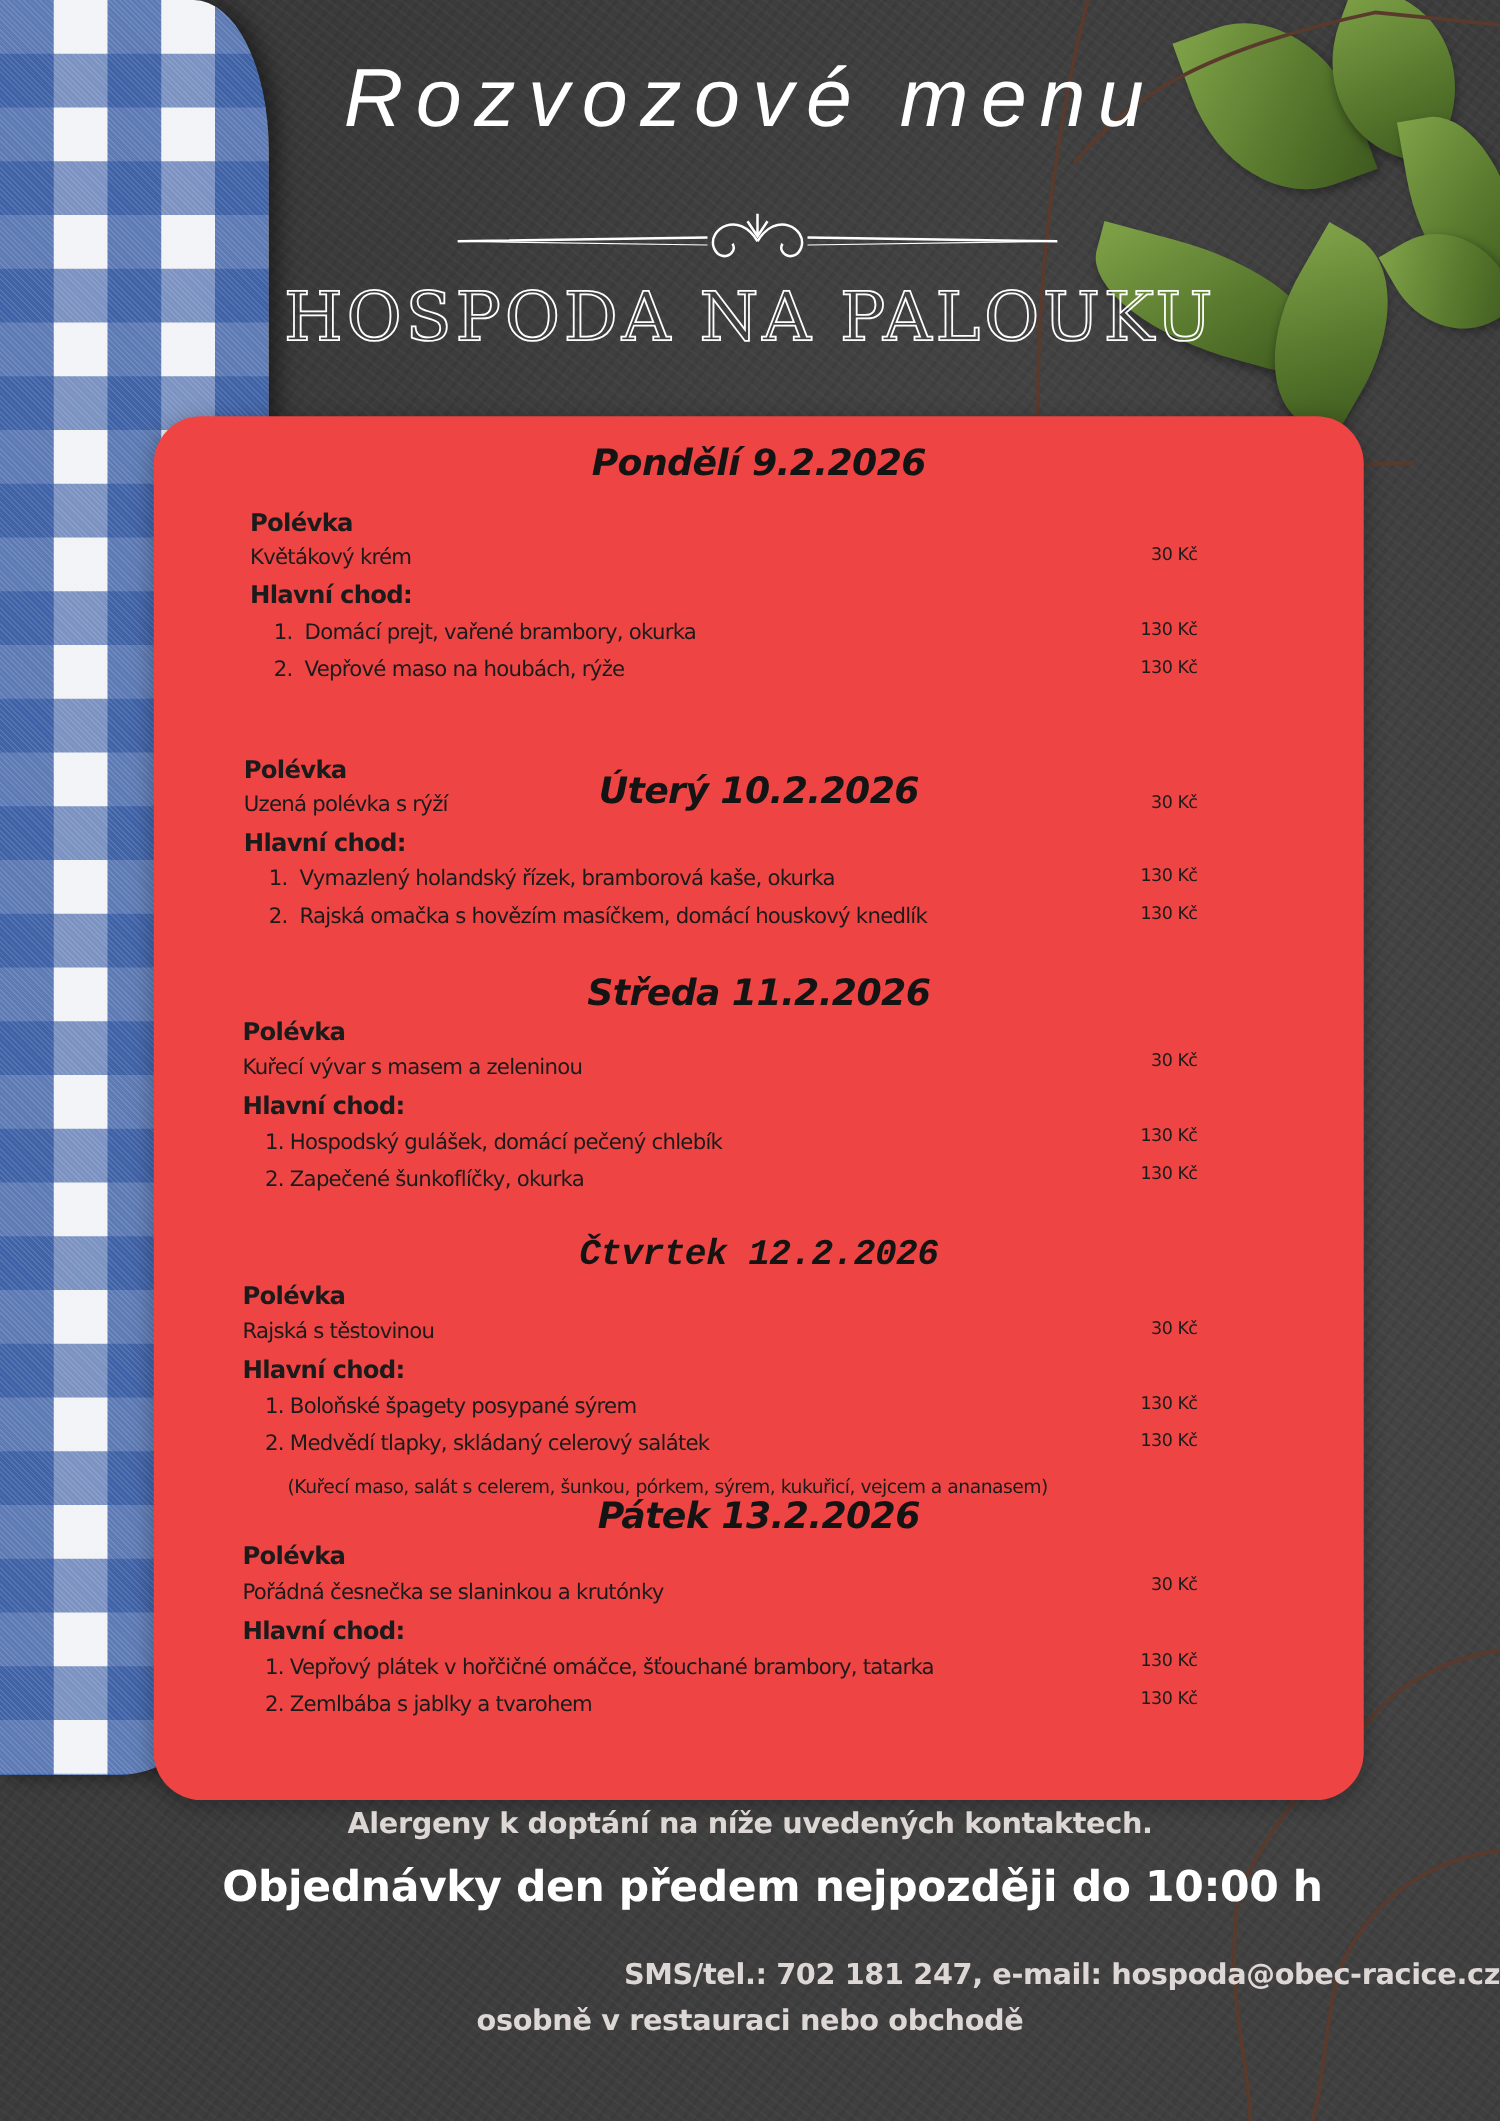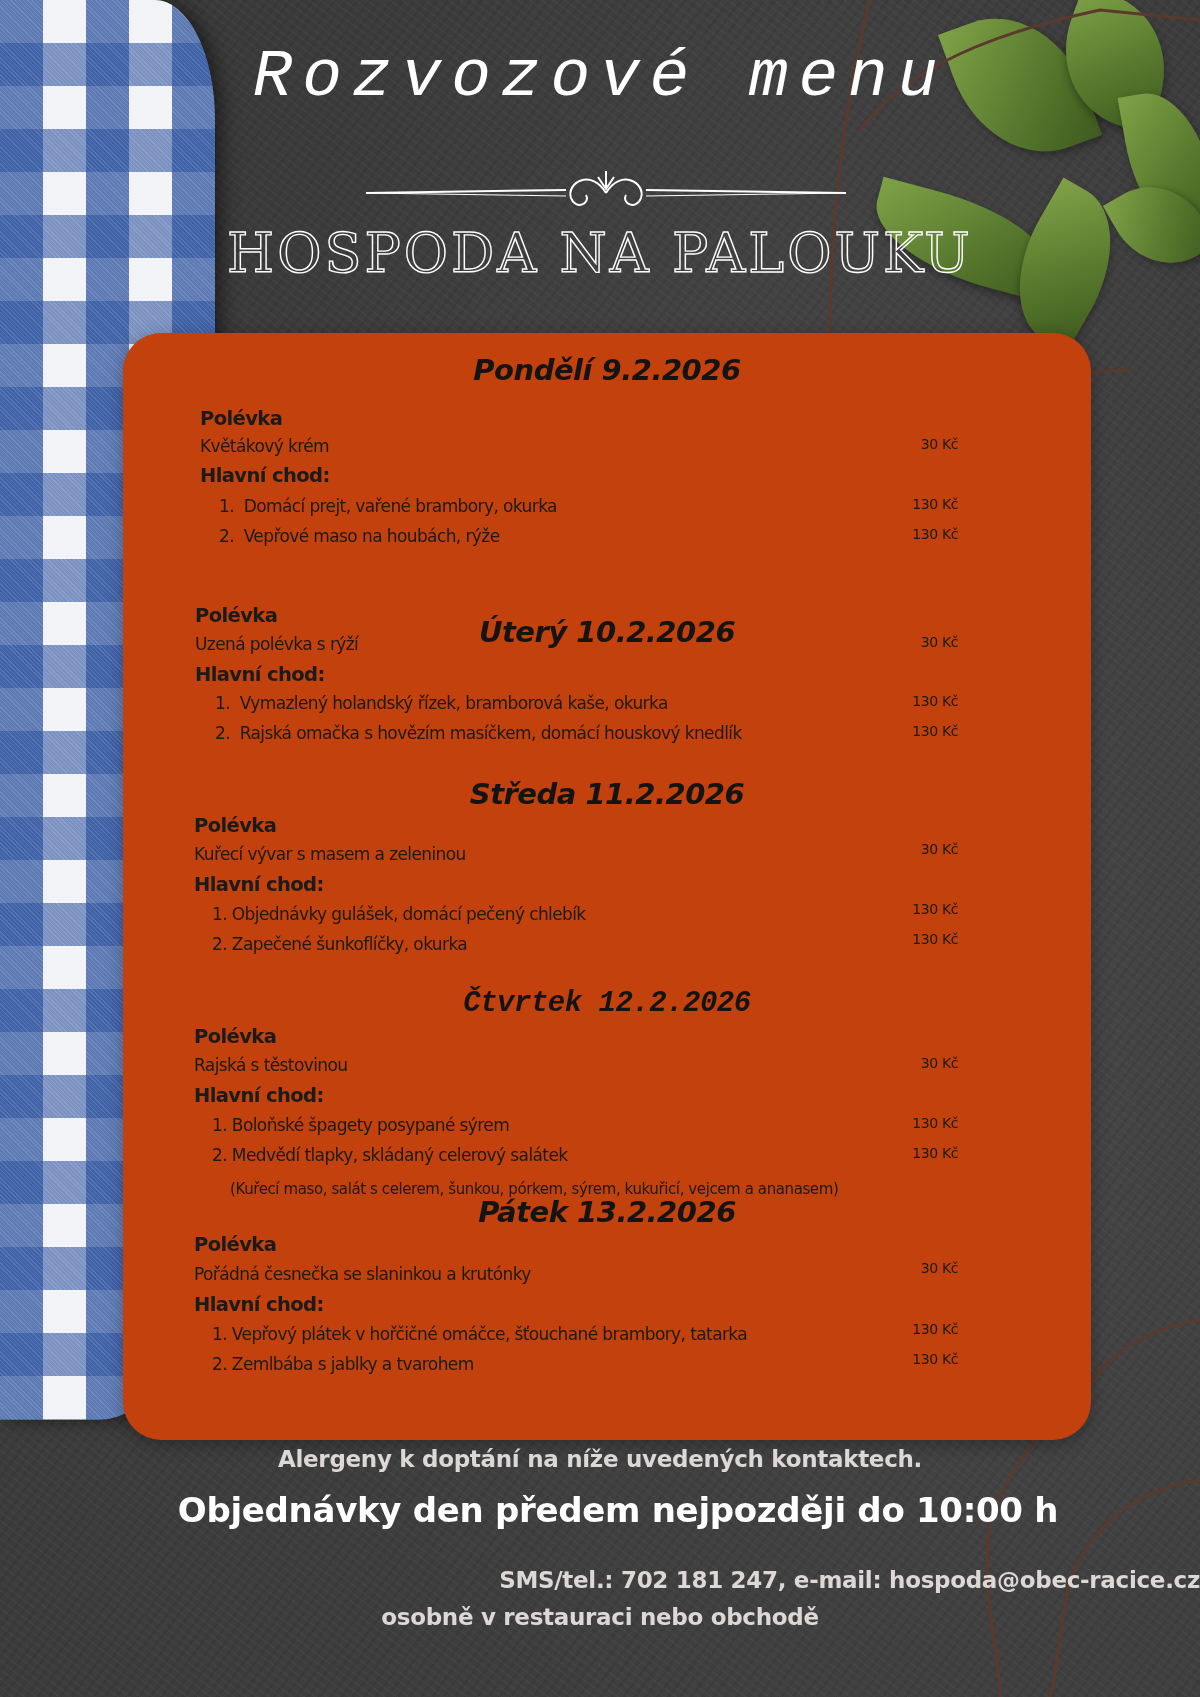--- a/index.html
+++ b/index.html
@@ -44,41 +44,41 @@
   .leaf {
     position: absolute;
     background: linear-gradient(135deg, #7fa248 0%, #56772c 60%, #3f5a1f 100%);
     border-radius: 0 70% 0 70%;
     box-shadow: 2px 4px 8px rgba(0,0,0,0.35);
   }
   
   .script-title {
     position: absolute; left: 0; right: 0; top: 40px;
     text-align: center;
-    font-family: Liberation Mono, monospace;
+    font-family: Liberation Sans, sans-serif;
     font-style: italic;
     font-size: 66px; color: #fff; letter-spacing: 10px;
     font-weight: 300;
   }
   .ornament {
     position: absolute; left: 366px; top: 163px; width: 480px; height: 50px;
   }
   .brand {
     position: absolute; left: 0; right: 0; top: 222px;
     text-align: center;
     font-family: "DejaVu Serif", serif;
     font-size: 54px; letter-spacing: 3px;
     color: transparent;
     -webkit-text-stroke: 1.4px #fff;
   }
   
   .card {
     position: absolute; left: 123px; top: 333px;
     width: 968px; height: 1107px;
-    background: #c2410c;
+    background: #ef4444;
     border-radius: 38px;
     box-shadow: 0 4px 18px rgba(0,0,0,0.3);
   }
   .day-title {
     position: absolute; left: 0; right: 0;
     text-align: center;
     font-family: "DejaVu Sans", sans-serif;
     font-style: italic; font-weight: bold;
     font-size: 29px; color: #141414;
     letter-spacing: -0.5px;
@@ -170,21 +170,21 @@
     <div class="row" style="left:92px; top:390px;"><span>2.</span>&nbsp; <span>Rajská omačka s hovězím masíčkem, domácí houskový knedlík</span></div>
     <div class="price" style="top:390px;">130 Kč</div>
   </section>
 
   <section>
     <div class="day-title" style="top:444px;">Středa 11.2.2026</div>
     <div class="row bold" style="left:71px; top:481px;">Polévka</div>
     <div class="row" style="left:71px; top:511px;">Kuřecí vývar s masem a zeleninou</div>
     <div class="price" style="top:508px;">30 Kč</div>
     <div class="row bold" style="left:71px; top:540px;">Hlavní chod:</div>
-    <div class="row" style="left:89px; top:571px;"><span>1.</span> <span>Objednávky gulášek, domácí pečený chlebík</span></div>
+    <div class="row" style="left:89px; top:571px;"><span>1.</span> <span>Hospodský gulášek, domácí pečený chlebík</span></div>
     <div class="price" style="top:568px;">130 Kč</div>
     <div class="row" style="left:89px; top:601px;"><span>2.</span> <span>Zapečené šunkoflíčky, okurka</span></div>
     <div class="price" style="top:598px;">130 Kč</div>
   </section>
 
   <section>
     <div class="day-title" style="top:654px;font-family:Liberation Mono, monospace;">Čtvrtek 12.2.2026</div>
     <div class="row bold" style="left:71px; top:692px;">Polévka</div>
     <div class="row" style="left:71px; top:722px;">Rajská s těstovinou</div>
     <div class="price" style="top:722px;">30 Kč</div>

